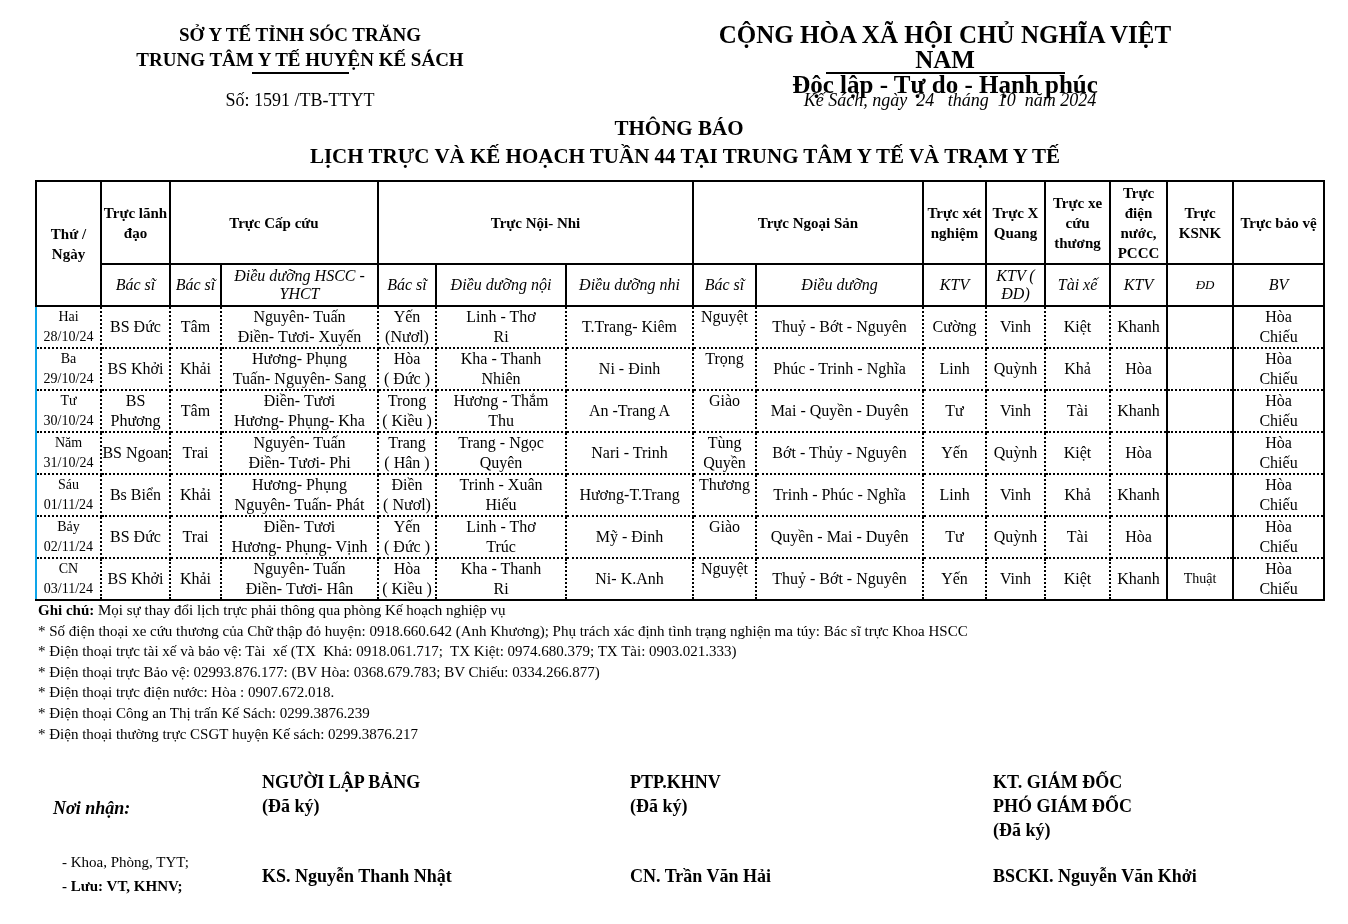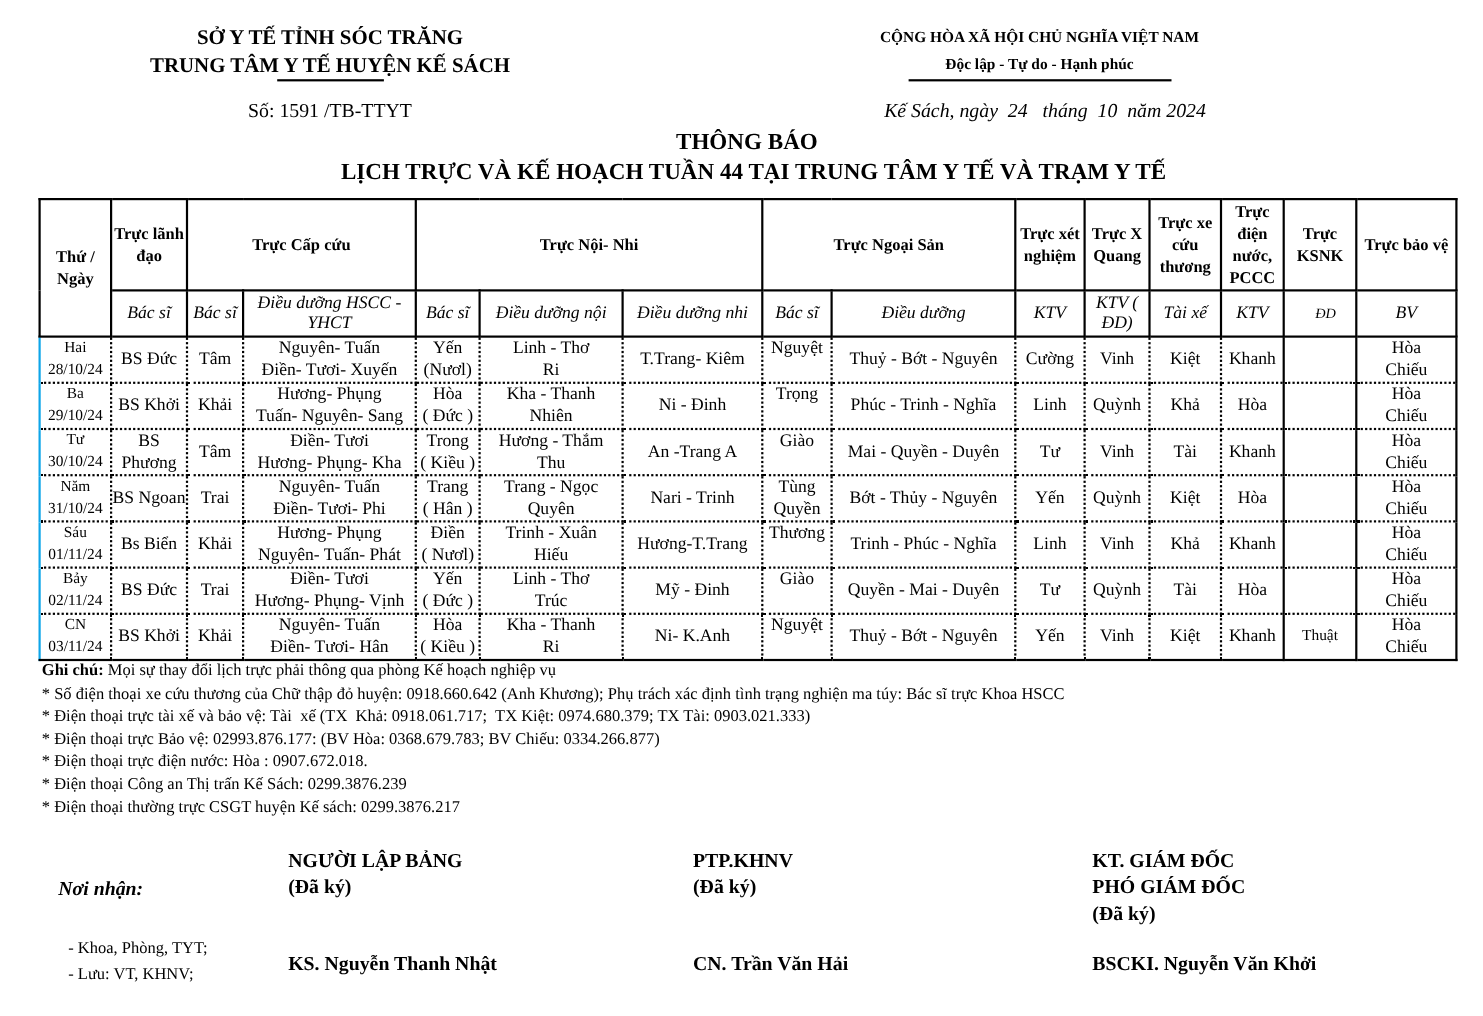--- a/index.html
+++ b/index.html
@@ -4,21 +4,21 @@
 <style>
   html, body { margin:0; padding:0; background:#fff; }
   body { width:1348px; height:924px; position:relative; overflow:hidden;
          font-family:"Liberation Serif", "DejaVu Serif", serif; color:#000; }
   .abs { position:absolute; }
   .center { }
   .bold { font-weight:bold; }
   .ital { font-style:italic; }
 
   .hdr-left { left:100px; top:22px; width:400px; text-align:center; font-weight:bold; font-size:19px; line-height:25px; }
-  .hdr-right { left:700px; top:22px; width:490px; text-align:center; font-weight:bold; font-size:14px; line-height:25px; }
+  .hdr-right { left:700px; top:22px; width:490px; text-align:center; font-weight:bold; font-size:25px; line-height:25px; }
   .ul-left { position:absolute; left:252px; top:72px; width:97px; height:2px; background:#000; }
   .ul-right { position:absolute; left:826px; top:72px; width:239px; height:2px; background:#000; }
   .so { left:150px; top:90px; width:300px; text-align:center; font-size:18px; }
   .date { left:740px; top:90px; width:420px; text-align:center; font-size:18px; font-style:italic; }
   .title1 { left:0; top:116px; width:1358px; text-align:center; font-weight:bold; font-size:21px; }
   .title2 { left:0; top:144px; width:1370px; text-align:center; font-weight:bold; font-size:21px; }
 
   table.sched { position:absolute; left:35px; top:180px; border-collapse:collapse; table-layout:fixed; width:1288px; }
   table.sched td, table.sched th { padding:0; text-align:center; vertical-align:middle; overflow:hidden; }
   table.sched th { font-weight:bold; font-size:15px; line-height:20px; border:2px solid #000; }
@@ -347,21 +347,21 @@
   <div style="white-space:pre;">* Điện thoại trực tài xế và bảo vệ: Tài  xế (TX  Khả: 0918.061.717;  TX Kiệt: 0974.680.379; TX Tài: 0903.021.333)</div>
   <div>* Điện thoại trực Bảo vệ: 02993.876.177: (BV Hòa: 0368.679.783; BV Chiếu: 0334.266.877)</div>
   <div>* Điện thoại trực điện nước: Hòa : 0907.672.018.</div>
   <div>* Điện thoại Công an Thị trấn Kế Sách: 0299.3876.239</div>
   <div>* Điện thoại thường trực CSGT huyện Kế sách: 0299.3876.217</div>
 </div>
 
 <div class="abs" style="left:53px; top:796px; width:230px;">
   <div class="bold ital" style="font-size:18px; line-height:24px;">Nơi nhận:</div>
   <div style="font-size:15px; line-height:24px; padding-left:9px;margin-top:30px;">- Khoa, Phòng, TYT;</div>
-  <div style="font-size:15px; line-height:24px; padding-left:9px;">- Lưu: VT, KHNV;</div>
+  <div style="font-size:15px; line-height:24px; padding-left:9px;font-weight:bold;">- Lưu: VT, KHNV;</div>
 </div>
 
 <div class="abs sig center bold" style="left:262px; top:770px; width:260px;">
   <div>NGƯỜI LẬP BẢNG</div>
   <div>(Đã ký)</div>
 </div>
 <div class="abs sig center bold" style="left:262px; top:864px; width:260px;">KS. Nguyễn Thanh Nhật</div>
 
 <div class="abs sig center bold" style="left:630px; top:770px; width:230px;">
   <div>PTP.KHNV</div>

